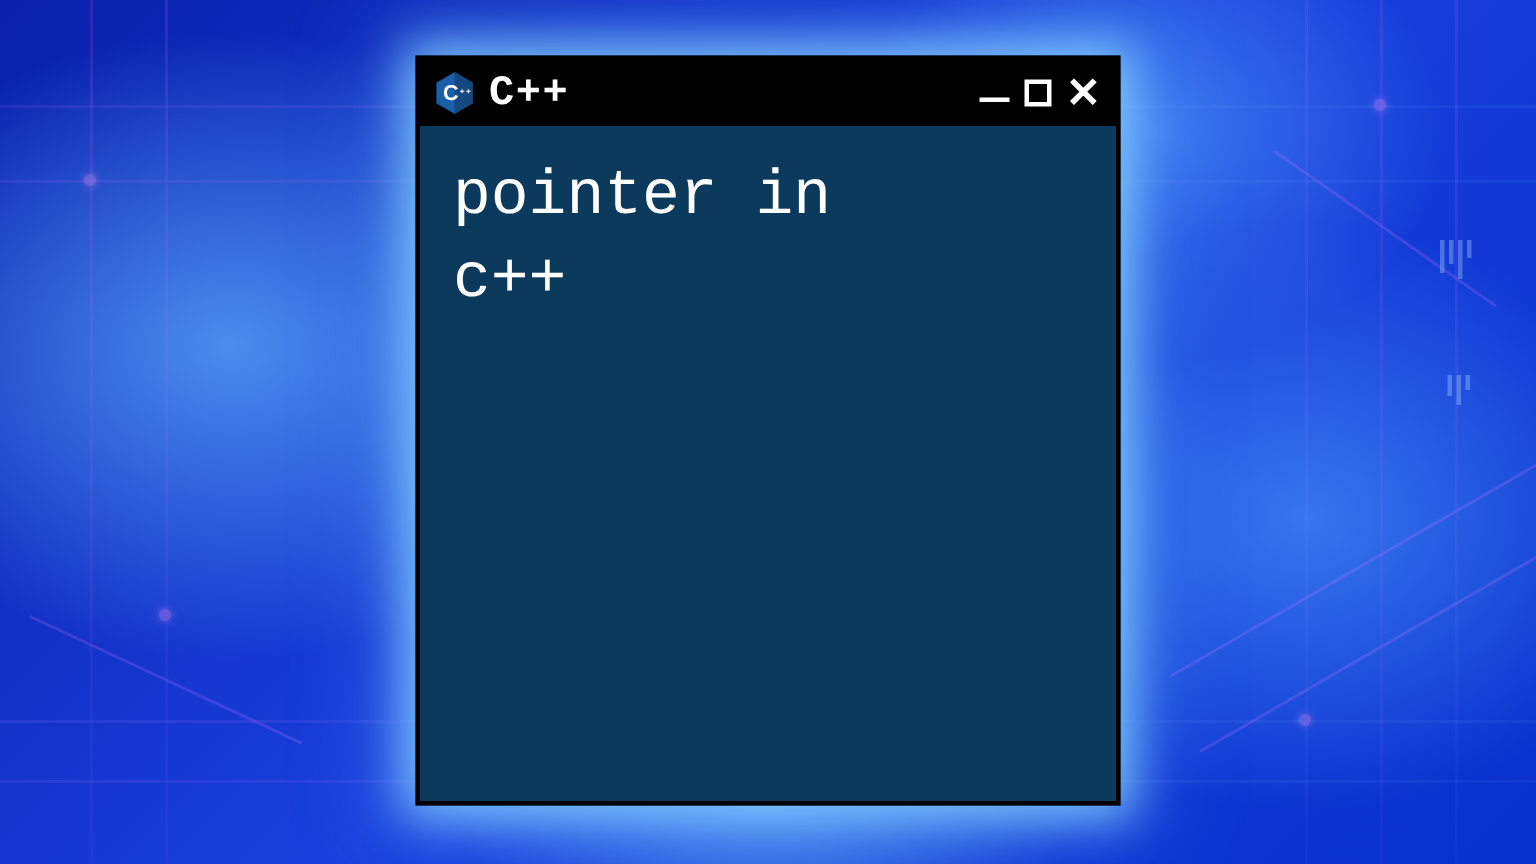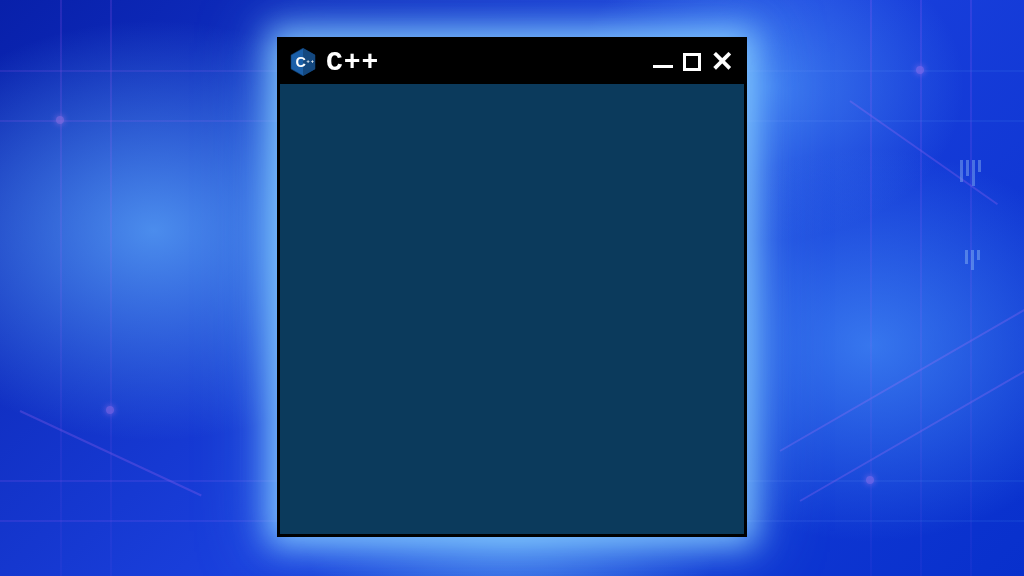--- a/index.html
+++ b/index.html
@@ -185,13 +185,17 @@
     <div class="win-controls">
       <span>
           <span class="minimize"></span>
         </span>
       <span>
           <span class="maximize"></span>
         </span>
       <span class="close-x">✕</span>
     </div>
   </div>
+  <div class="terminal-body">
+    <div>pointer in</div>
+    <div>c++</div>
+  </div>
 </div>
 
 </body></html>

